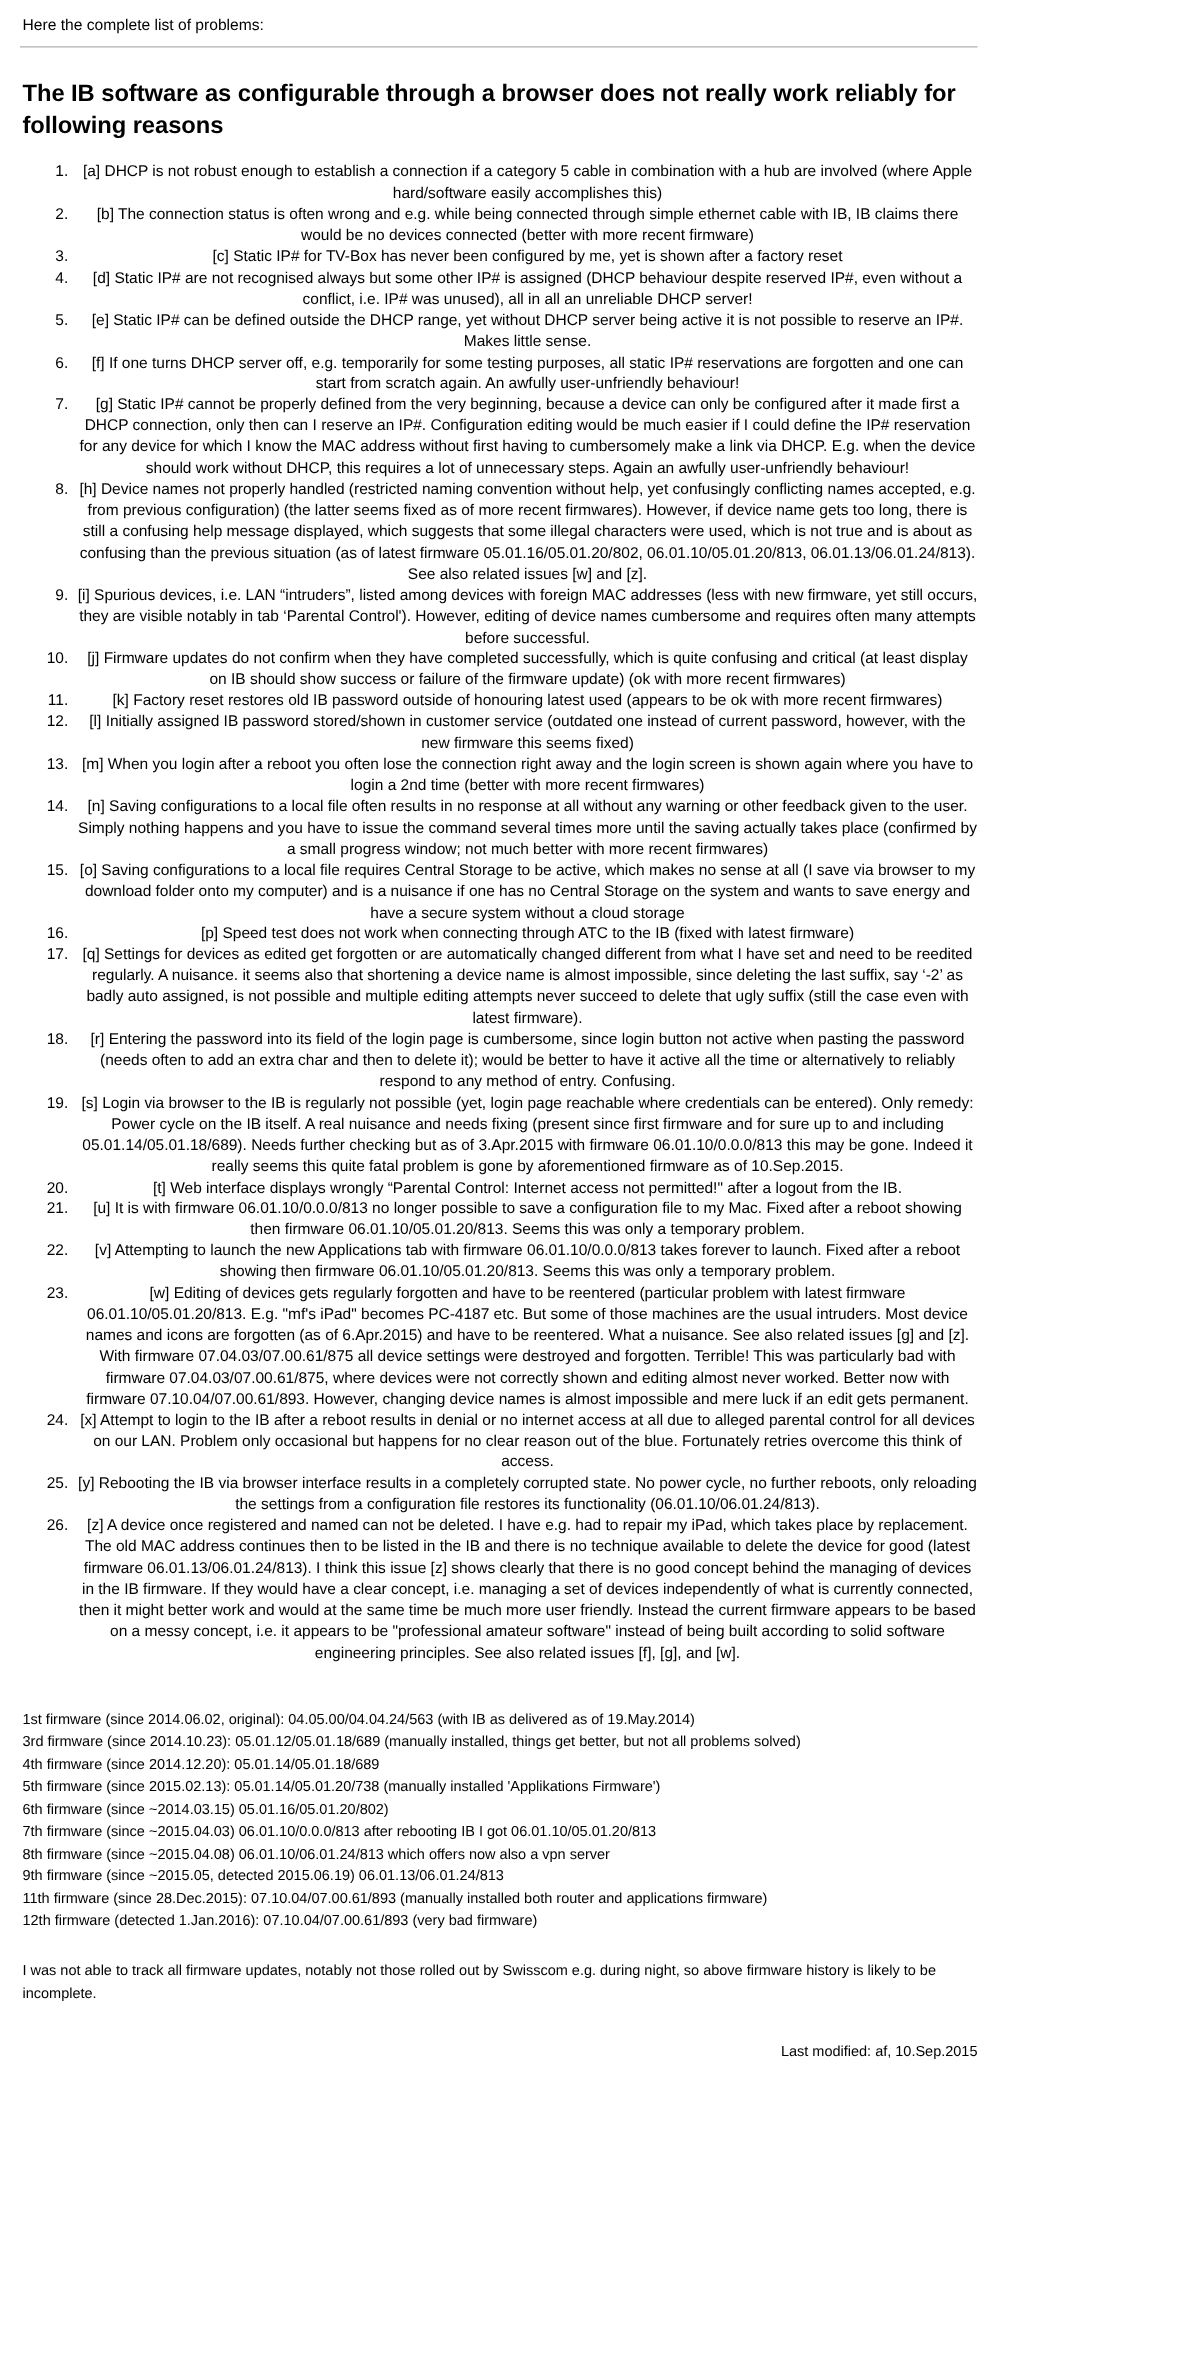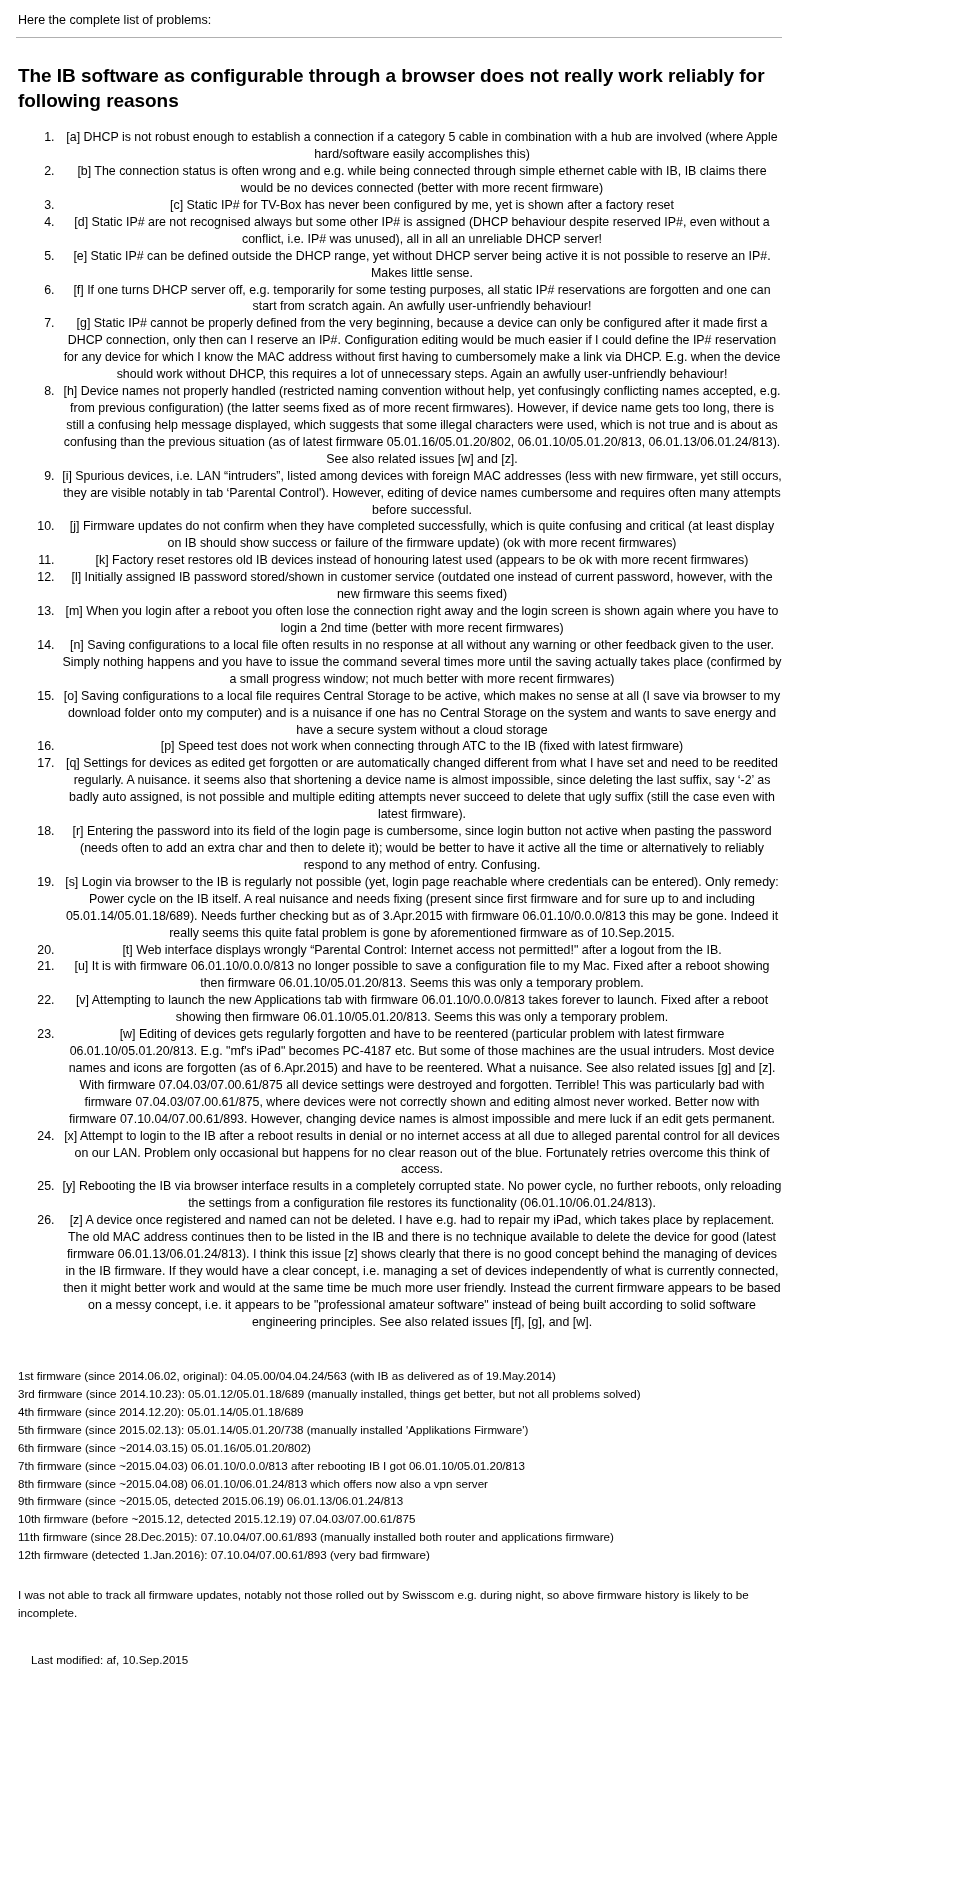--- a/index.html
+++ b/index.html
@@ -63,20 +63,21 @@
     margin: 22px 0 0 0;
     font-size: 11.6px;
     line-height: 1.5;
     padding-left: 2px;
   }
   .lastmod {
     margin: 30px 0 0 13px;
     font-size: 11.6px;
     line-height: 1.5;
     padding-left: 2px;
+    text-align: right;
   }
   a.doclink {
     color: #1414d2;
     text-decoration: underline;
   }
   .spacer-bottom { height: 10px; }
 </style>
 </head>
 <body>
 
@@ -92,21 +93,21 @@
     <li>[a] DHCP is not robust enough to establish a connection if a category 5 cable in combination with a hub are involved (where Apple hard/software easily accomplishes this)</li>
     <li>[b] The connection status is often wrong and e.g. while being connected through simple ethernet cable with IB, IB claims there would be no devices connected (better with more recent firmware)</li>
     <li>[c] Static IP# for TV-Box has never been configured by me, yet is shown after a factory reset</li>
     <li>[d] Static IP# are not recognised always but some other IP# is assigned (DHCP behaviour despite reserved IP#, even without a conflict, i.e. IP# was unused), all in all an unreliable DHCP server!</li>
     <li>[e] Static IP# can be defined outside the DHCP range, yet without DHCP server being active it is not possible to reserve an IP#. Makes little sense.</li>
     <li>[f] If one turns DHCP server off, e.g. temporarily for some testing purposes, all static IP# reservations are forgotten and one can start from scratch again. An awfully user-unfriendly behaviour!</li>
     <li>[g] Static IP# cannot be properly defined from the very beginning, because a device can only be configured after it made first a DHCP connection, only then can I reserve an IP#. Configuration editing would be much easier if I could define the IP# reservation for any device for which I know the MAC address without first having to cumbersomely make a link via DHCP. E.g. when the device should work without DHCP, this requires a lot of unnecessary steps. Again an awfully user-unfriendly behaviour!</li>
     <li>[h] Device names not properly handled (restricted naming convention without help, yet confusingly conflicting names accepted, e.g. from previous configuration) (the latter seems fixed as of more recent firmwares). However, if device name gets too long, there is still a confusing help message displayed, which suggests that some illegal characters were used, which is not true and is about as confusing than the previous situation (as of latest firmware 05.01.16/05.01.20/802, 06.01.10/05.01.20/813, 06.01.13/06.01.24/813). See also related issues [w] and [z].</li>
     <li>[i] Spurious devices, i.e. LAN “intruders”, listed among devices with foreign MAC addresses (less with new firmware, yet still occurs, they are visible notably in tab ‘Parental Control'). However, editing of device names cumbersome and requires often many attempts before successful.</li>
     <li>[j] Firmware updates do not confirm when they have completed successfully, which is quite confusing and critical (at least display on IB should show success or failure of the firmware update) (ok with more recent firmwares)</li>
-    <li>[k] Factory reset restores old IB devices instead of honouring latest used (appears to be ok with more recent firmwares)</li>
+    <li>[k] Factory reset restores old IB password outside of honouring latest used (appears to be ok with more recent firmwares)</li>
     <li>[l] Initially assigned IB password stored/shown in customer service (outdated one instead of current password, however, with the new firmware this seems fixed)</li>
     <li>[m] When you login after a reboot you often lose the connection right away and the login screen is shown again where you have to login a 2nd time (better with more recent firmwares)</li>
     <li>[n] Saving configurations to a local file often results in no response at all without any warning or other feedback given to the user. Simply nothing happens and you have to issue the command several times more until the saving actually takes place (confirmed by a small progress window; not much better with more recent firmwares)</li>
     <li>[o] Saving configurations to a local file requires Central Storage to be active, which makes no sense at all (I save via browser to my download folder onto my computer) and is a nuisance if one has no Central Storage on the system and wants to save energy and have a secure system without a cloud storage</li>
     <li>[p] Speed test does not work when connecting through ATC to the IB (fixed with latest firmware)</li>
     <li>[q] Settings for devices as edited get forgotten or are automatically changed different from what I have set and need to be reedited regularly. A nuisance. it seems also that shortening a device name is almost impossible, since deleting the last suffix, say ‘-2’ as badly auto assigned, is not possible and multiple editing attempts never succeed to delete that ugly suffix (still the case even with latest firmware).</li>
     <li>[r] Entering the password into its field of the login page is cumbersome, since login button not active when pasting the password (needs often to add an extra char and then to delete it); would be better to have it active all the time or alternatively to reliably respond to any method of entry. Confusing.</li>
     <li>[s] Login via browser to the IB is regularly not possible (yet, login page reachable where credentials can be entered). Only remedy: Power cycle on the IB itself. A real nuisance and needs fixing (present since first firmware and for sure up to and including 05.01.14/05.01.18/689). Needs further checking but as of 3.Apr.2015 with firmware 06.01.10/0.0.0/813 this may be gone. Indeed it really seems this quite fatal problem is gone by aforementioned firmware as of 10.Sep.2015.</li>
     <li>[t] Web interface displays wrongly “Parental Control: Internet access not permitted!" after a logout from the IB.</li>
     <li>[u] It is with firmware 06.01.10/0.0.0/813 no longer possible to save a configuration file to my Mac. Fixed after a reboot showing then firmware 06.01.10/05.01.20/813. Seems this was only a temporary problem.</li>
@@ -119,21 +120,20 @@
 
   <div class="fw-block">
     <p class="fw-line">1st firmware (since 2014.06.02, original): 04.05.00/04.04.24/563  (with IB as delivered as of 19.May.2014)</p>
     <p class="fw-line">3rd firmware (since 2014.10.23): 05.01.12/05.01.18/689   (manually installed, things get better, but not all problems solved)</p>
     <p class="fw-line">4th firmware (since 2014.12.20): 05.01.14/05.01.18/689</p>
     <p class="fw-line">5th firmware (since 2015.02.13): 05.01.14/05.01.20/738  (manually installed 'Applikations Firmware')</p>
     <p class="fw-line">6th firmware (since ~2014.03.15) 05.01.16/05.01.20/802)</p>
     <p class="fw-line">7th firmware (since ~2015.04.03) 06.01.10/0.0.0/813  after rebooting IB I got 06.01.10/05.01.20/813</p>
     <p class="fw-line">8th firmware (since ~2015.04.08) 06.01.10/06.01.24/813   which offers now also a vpn server</p>
     <p class="fw-line">9th firmware (since ~2015.05, detected 2015.06.19)  06.01.13/06.01.24/813</p>
-    <p class="fw-line">10th firmware (before ~2015.12, detected 2015.12.19) 07.04.03/07.00.61/875</p>
     <p class="fw-line">11th firmware (since 28.Dec.2015): 07.10.04/07.00.61/893 (manually installed both router and applications firmware)</p>
     <p class="fw-line">12th firmware (detected 1.Jan.2016): 07.10.04/07.00.61/893 (very bad firmware)</p>
   </div>
 
   <p class="fw-note">I was not able to track all firmware updates, notably not those rolled out by Swisscom e.g. during night, so above firmware history is likely to be incomplete.</p>
 
   <p class="lastmod">Last modified: af, 10.Sep.2015</p>
 
   <div class="spacer-bottom"></div>
 </div>

